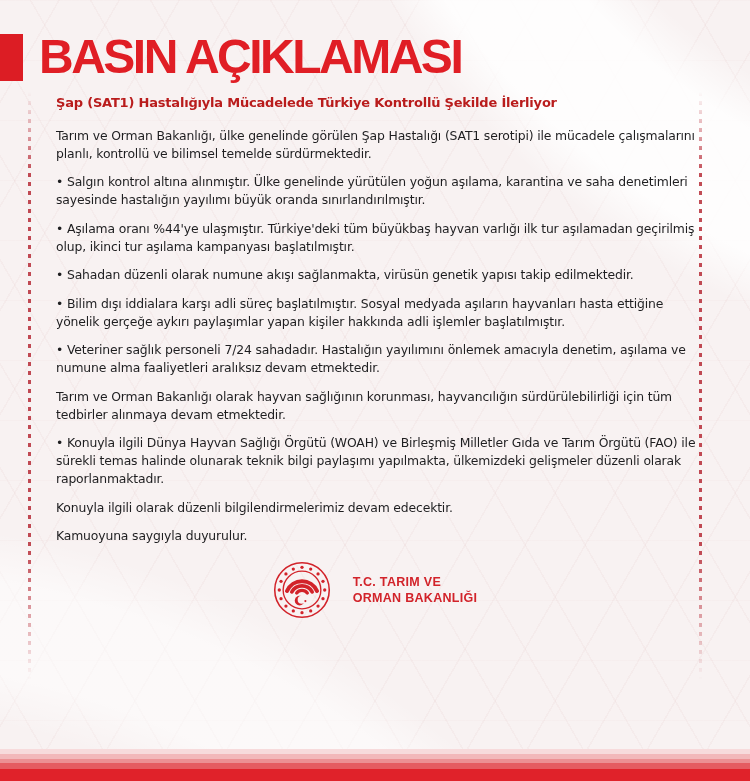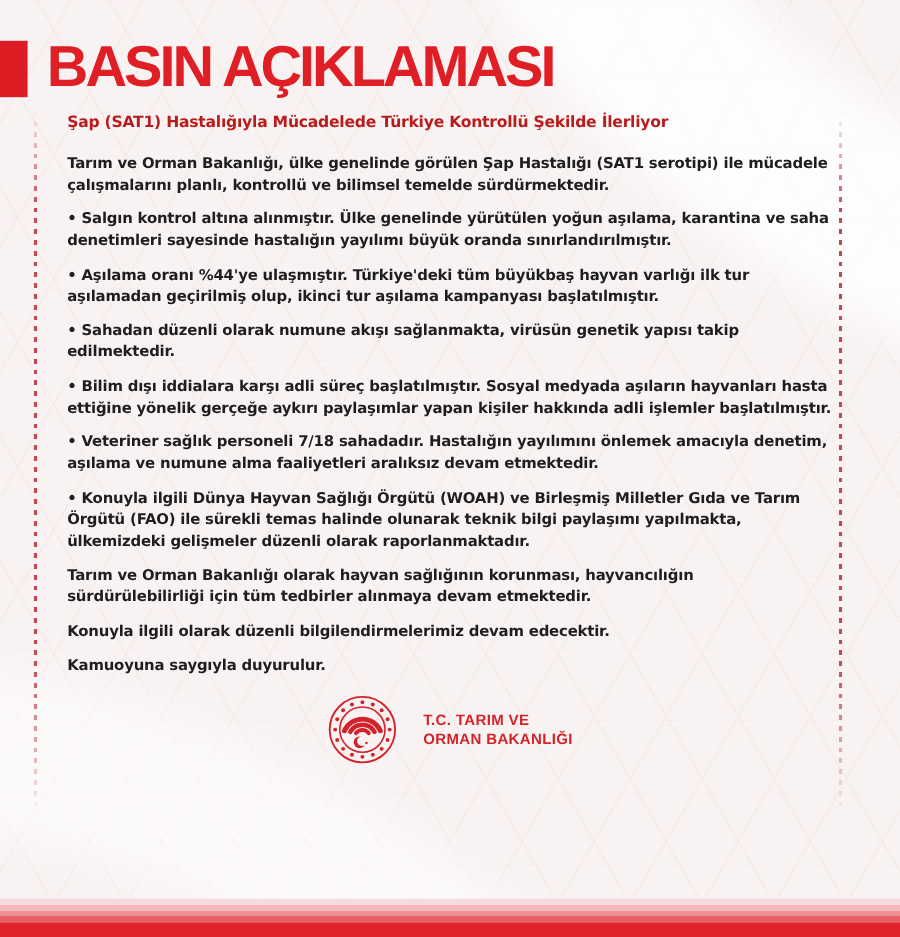--- a/index.html
+++ b/index.html
@@ -94,21 +94,20 @@
     color:#b91c1c;
     margin-bottom:17px;
     letter-spacing:-0.2px;
   }
   .para{
     font-size:12.4px;
     line-height:1.45;
     color:var(--text-dark,#1E1E20);
     margin-bottom:10.5px;
     letter-spacing:-0.15px;
-    font-weight:bold;
   }
   footer{
     position:relative;
     margin-top:16px;
     display:flex;justify-content:center;align-items:center;
     gap:22px;
   }
   .logo-text{
     display:flex;flex-direction:column;
     font-family:"Liberation Sans","DejaVu Sans",sans-serif;
@@ -145,23 +144,23 @@
   </header>
 
   <main>
     <h2>Şap (SAT1) Hastalığıyla Mücadelede Türkiye Kontrollü Şekilde İlerliyor</h2>
     <div>
         <p class="para">Tarım ve Orman Bakanlığı, ülke genelinde görülen Şap Hastalığı (SAT1 serotipi) ile mücadele çalışmalarını planlı, kontrollü ve bilimsel temelde sürdürmektedir.</p>
         <p class="para">• Salgın kontrol altına alınmıştır. Ülke genelinde yürütülen yoğun aşılama, karantina ve saha denetimleri sayesinde hastalığın yayılımı büyük oranda sınırlandırılmıştır.</p>
         <p class="para">• Aşılama oranı %44'ye ulaşmıştır. Türkiye'deki tüm büyükbaş hayvan varlığı ilk tur aşılamadan geçirilmiş olup, ikinci tur aşılama kampanyası başlatılmıştır.</p>
         <p class="para">• Sahadan düzenli olarak numune akışı sağlanmakta, virüsün genetik yapısı takip edilmektedir.</p>
         <p class="para">• Bilim dışı iddialara karşı adli süreç başlatılmıştır. Sosyal medyada aşıların hayvanları hasta ettiğine yönelik gerçeğe aykırı paylaşımlar yapan kişiler hakkında adli işlemler başlatılmıştır.</p>
-        <p class="para">• Veteriner sağlık personeli 7/18 sahadadır. Hastalığın yayılımını önlemek amacıyla denetim, aşılama ve numune alma faaliyetleri aralıksız devam etmektedir.</p>
+        <p class="para">• Veteriner sağlık personeli 7/24 sahadadır. Hastalığın yayılımını önlemek amacıyla denetim, aşılama ve numune alma faaliyetleri aralıksız devam etmektedir.</p>
+        <p class="para">Tarım ve Orman Bakanlığı olarak hayvan sağlığının korunması, hayvancılığın sürdürülebilirliği için tüm tedbirler alınmaya devam etmektedir.</p>
         <p class="para">• Konuyla ilgili Dünya Hayvan Sağlığı Örgütü (WOAH) ve Birleşmiş Milletler Gıda ve Tarım Örgütü (FAO) ile sürekli temas halinde olunarak teknik bilgi paylaşımı yapılmakta, ülkemizdeki gelişmeler düzenli olarak raporlanmaktadır.</p>
-        <p class="para">Tarım ve Orman Bakanlığı olarak hayvan sağlığının korunması, hayvancılığın sürdürülebilirliği için tüm tedbirler alınmaya devam etmektedir.</p>
         <p class="para">Konuyla ilgili olarak düzenli bilgilendirmelerimiz devam edecektir.</p>
         <p class="para">Kamuoyuna saygıyla duyurulur.</p>
       </div>
   </main>
 
   <footer>
     <svg width="58" height="58" viewBox="0 0 60 60" aria-hidden="true">
       <circle cx="30" cy="30" r="28.2" fill="none" stroke="#D2232A" stroke-width="1.6"></circle>
       <g fill="#D2232A">
         <circle cx="30" cy="6.5" r="1.7"></circle>

